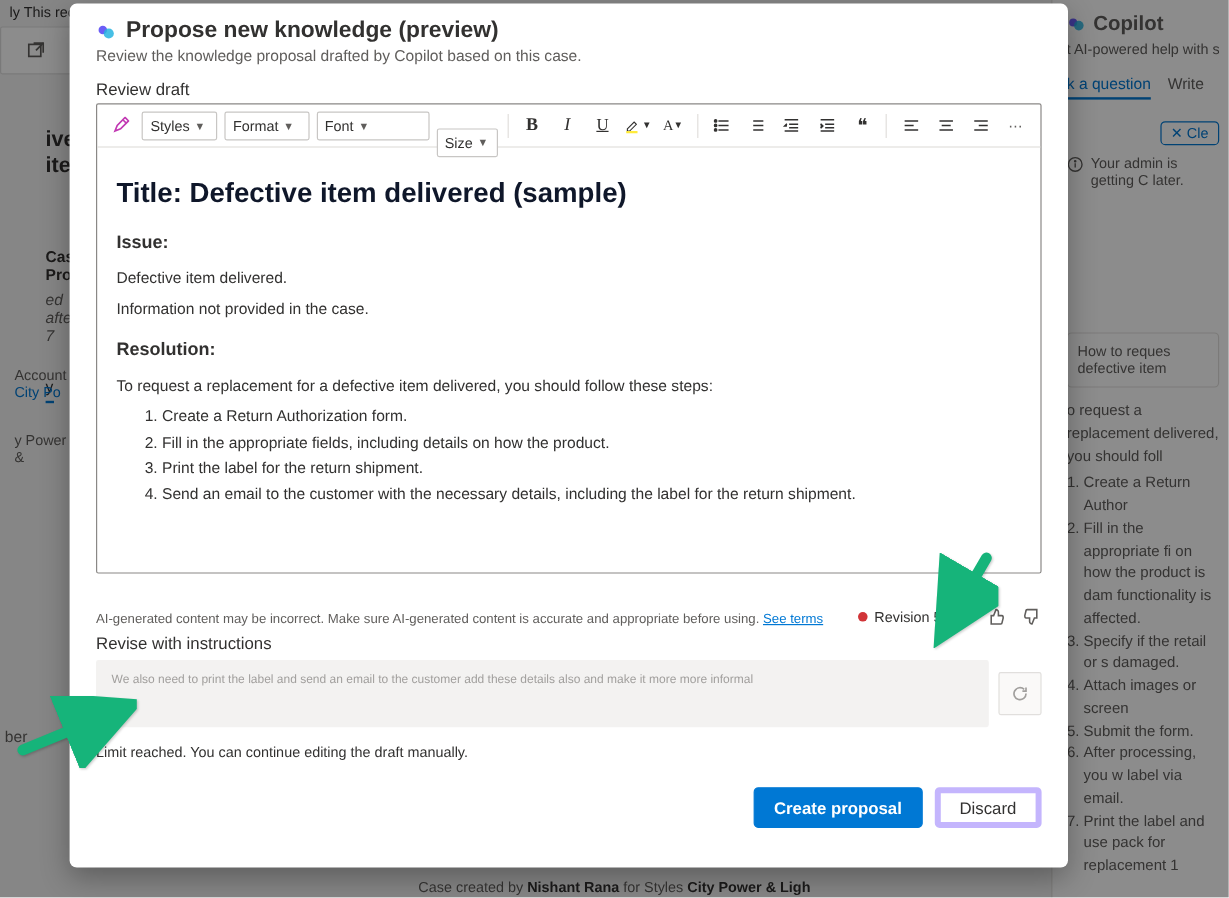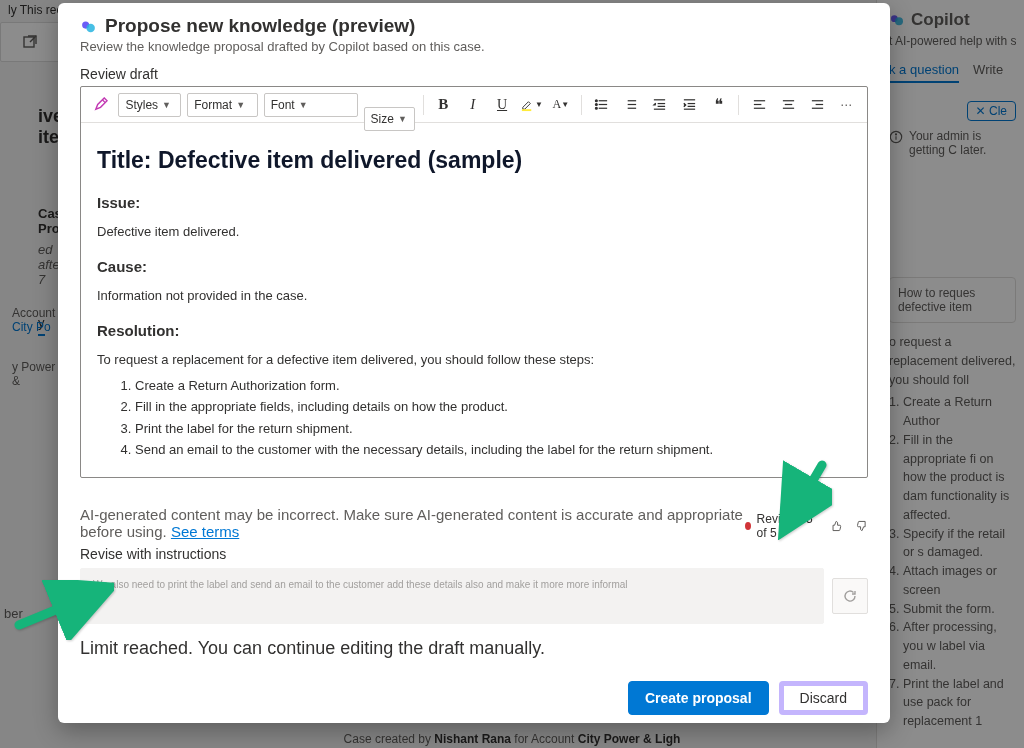--- a/index.html
+++ b/index.html
@@ -107,41 +107,41 @@
   .editor-content{
     flex:1; overflow:auto; padding:12px 16px;
     font-size:13px; line-height:1.5;
   }
   .editor-content h2{font-size:23px;font-weight:700;margin:8px 0 12px;color:#0f172a;}
   .editor-content h3{font-size:15px;font-weight:700;margin:14px 0 8px;}
   .editor-content p{margin:6px 0;}
   .editor-content ol{margin:6px 0;padding-left:38px;}
   .editor-content ol li{margin:2px 0;}
 
-  .ai-disclaimer{font-size:15px;color:#605e5c;margin-top:28px;}
+  .ai-disclaimer{font-size:11px;color:#605e5c;margin-top:28px;}
   .ai-disclaimer .link{color:#0078d4;text-decoration:underline;cursor:pointer;}
   .revision-row{display:flex;align-items:center;justify-content:flex-end;gap:14px;margin-top:-16px;}
   .revision-badge{display:flex;align-items:center;gap:6px;font-size:12px;color:#323130;}
   .revision-badge .dot{width:8px;height:8px;border-radius:50%;background:#d13438;}
   .thumb{width:16px;height:16px;color:#605e5c;cursor:pointer;}
 
   .revise-label{font-size:14px;margin-top:6px;}
   .revise-box{
     margin-top:6px; display:flex; gap:8px;
   }
   .revise-input{
     flex:1; background:#f3f2f1; border:1px solid #f3f2f1; border-radius:2px;
     padding:10px 12px; font-size:10px; color:#a19f9d; height:56px;
   }
   .regen-btn{
     width:36px;height:36px;border:1px solid #e1dfdd;background:#faf9f8;
     border-radius:2px;display:flex;align-items:center;justify-content:center;
     color:#a19f9d;align-self:center;
   }
-  .limit-msg{font-size:18px;margin-top:14px;}
+  .limit-msg{font-size:12px;margin-top:14px;}
   .modal-buttons{display:flex;justify-content:flex-end;gap:10px;margin-top:22px;}
   .btn{height:34px;padding:0 16px;border-radius:4px;font-size:14px;cursor:pointer;}
   .btn-primary{background:#0078d4;color:#fff;border:1px solid #0078d4;font-weight:600;}
   .btn-secondary{background:#fff;color:#323130;border:5px solid #c4b5fd;}
 
   
   .arrow{position:absolute;pointer-events:none;}
   .arrow svg{filter:drop-shadow(1px 1px 1px rgba(0,0,0,0.2));}
 </style>
 </head>
@@ -207,21 +207,21 @@
         <li>Attach images or screen</li>
         <li>Submit the form.</li>
         <li>After processing, you w label via email.</li>
         <li>Print the label and use pack for replacement   1</li>
       </ol>
 
     </div>
   </div>
 
   <div class="bg-footer">
-    <span>Case created by </span><b>Nishant Rana</b><span> for Account </span><b>City Power &amp; Ligh</b>
+    <span>Case created by </span><b>Nishant Rana</b><span> for Styles </span><b>City Power &amp; Ligh</b>
   </div>
 </div>
 
 <div class="overlay"></div>
 
 <div class="modal">
   <div class="modal-title-row">
     <svg class="copilot-logo" viewBox="0 0 24 24">
         <circle cx="8" cy="10" r="5" fill="#6b5df6"></circle>
         <circle cx="15" cy="14" r="6" fill="#27b4e1" fill-opacity="0.85"></circle>
@@ -330,21 +330,20 @@
             <line x1="6" y1="8" x2="14" y2="8"></line>
             <line x1="2" y1="12" x2="14" y2="12"></line>
           </svg>
         </div>
       <div class="tb-btn" style="letter-spacing:2px;color:#605e5c;">⋯</div>
     </div>
     <div class="editor-content">
       <h2>Title: Defective item delivered (sample)</h2>
       <h3>Issue:</h3>
       <p>Defective item delivered.</p>
-      <h3>Cause:</h3>
       <p>Information not provided in the case.</p>
       <h3>Resolution:</h3>
       <p>To request a replacement for a defective item delivered, you should follow these steps:</p>
       <ol>
         <li>Create a Return Authorization form.</li>
         <li>Fill in the appropriate fields, including details on how the product.</li>
         <li>Print the label for the return shipment.</li>
         <li>Send an email to the customer with the necessary details, including the label for the return shipment.</li>
       </ol>
     </div>

